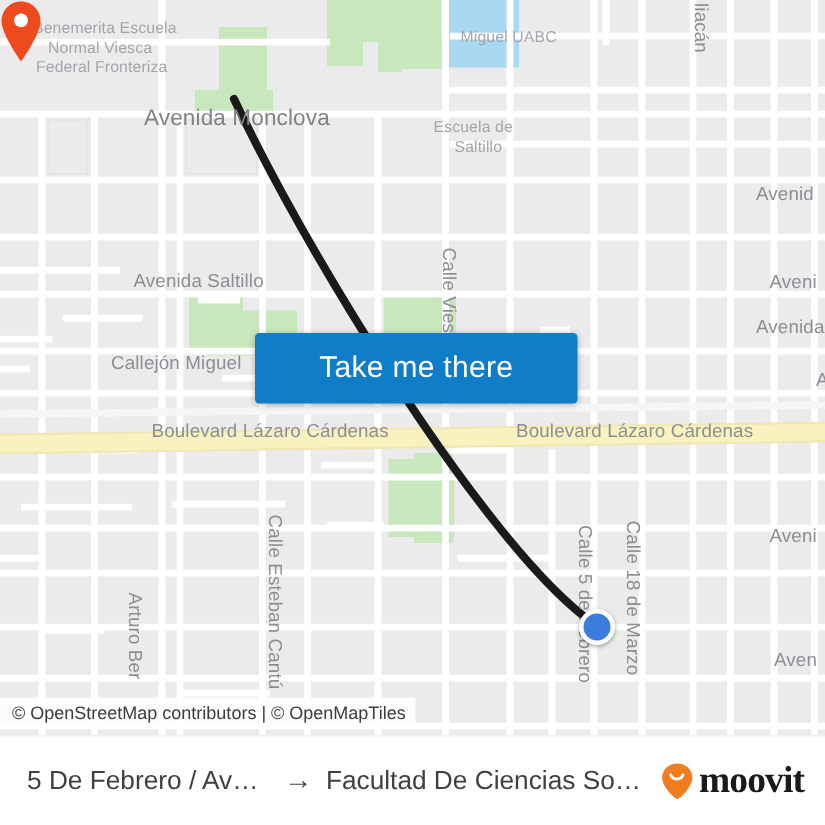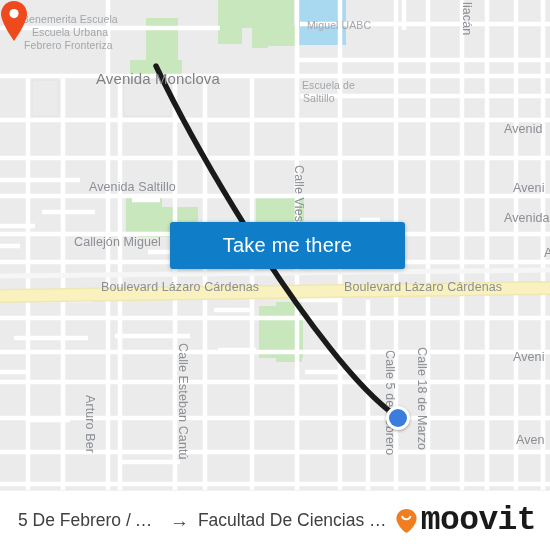--- a/index.html
+++ b/index.html
@@ -38,21 +38,21 @@
     border-radius:50%;background:#ffffff;
     box-shadow:0 1px 3px rgba(0,0,0,.35);
   }
   #bluedot i{
     display:block;position:absolute;left:3px;top:3px;width:18px;height:18px;
     border-radius:50%;background:#3b7ddd;
   }
 
   
   #cta{
-    position:absolute;left:170px;top:222px;width:235px;height:47px;
+    position:absolute;left:170px;top:222px;width:215px;height:47px;
     background:#0f7dc7;color:#fff;border:0;border-radius:3px;
     font-family:"Liberation Sans",sans-serif;
     font-size:20px;letter-spacing:.2px;
     cursor:pointer;
     box-shadow:0 1px 4px rgba(0,0,0,.28);
     display:flex;align-items:center;justify-content:center;
   }
 
   
   #attrib{
@@ -73,22 +73,22 @@
     border-top:1px solid #f2f2f2;
   }
   #route{
     display:flex;align-items:center;flex:1;min-width:0;
     font-size:17.5px;color:#3f4042;
   }
   #route .ep{white-space:nowrap;overflow:hidden;text-overflow:ellipsis;}
   #route .arrow{margin:0 9px;font-size:19px;color:#3f4042;flex:0 0 auto;}
   #brand{display:flex;align-items:center;flex:0 0 auto;margin-left:6px;}
   #brand .word{
-    font-size:33px;font-weight:bold;color:#1a1a1a;letter-spacing:-.6px;
-    font-family:Liberation Mono, monospace;line-height:1;text-align:center;
+    font-size:25px;font-weight:bold;color:#1a1a1a;letter-spacing:-.6px;
+    font-family:Liberation Serif, serif;line-height:1;text-align:center;
   }
 </style>
 </head>
 <body>
 
 <div id="app">
 
   <div id="map">
 
     <svg width="550" height="490" viewBox="0 0 550 490">
@@ -181,25 +181,25 @@
       <g>
         <path d="M0 296 L550 288" stroke="#efe7b4" stroke-width="14" fill="none"></path>
         <path d="M0 296 L550 288" stroke="#f9f2bf" stroke-width="11" fill="none"></path>
         <path d="M0 276 L550 270" stroke="#f6f6f6" stroke-width="5" fill="none"></path>
       </g>
 
       <path d="M156 66 C 196 150, 268 270, 330 348 C 360 386, 382 406, 396 416" stroke="#1a1a1a" stroke-width="5.4" fill="none" stroke-linecap="round" stroke-linejoin="round"></path>
     </svg>
 
     <div class="maplabel sm" style="left:22px;top:13px;">Benemerita Escuela</div>
-    <div class="maplabel sm" style="left:32px;top:26px;">Escuela Urbana</div>
-    <div class="maplabel sm" style="left:24px;top:39px;">Febrero Fronteriza</div>
+    <div class="maplabel sm" style="left:32px;top:26px;">Normal Viesca</div>
+    <div class="maplabel sm" style="left:24px;top:39px;">Federal Fronteriza</div>
 
     <div class="maplabel sm" style="left:307px;top:19px;">Miguel UABC</div>
-    <div class="maplabel sm" style="left:302px;top:79px;">Escuela de</div>
+    <div class="maplabel sm" style="left:289px;top:79px;">Escuela de</div>
     <div class="maplabel sm" style="left:303px;top:92px;">Saltillo</div>
 
     <div class="maplabel big" style="left:96px;top:70px;">Avenida Monclova</div>
     <div class="maplabel mid" style="left:89px;top:180px;">Avenida Saltillo</div>
     <div class="maplabel mid" style="left:74px;top:235px;">Callejón Miguel</div>
     <div class="maplabel mid" style="left:101px;top:280px;">Boulevard Lázaro Cárdenas</div>
     <div class="maplabel mid" style="left:344px;top:280px;">Boulevard Lázaro Cárdenas</div>
 
     <div class="maplabel mid" style="left:504px;top:122px;">Avenid</div>
     <div class="maplabel mid" style="left:513px;top:181px;">Aveni</div>
@@ -219,20 +219,21 @@
       <path d="M14 1 C6.8 1 1 6.8 1 14 c0 9 13 27 13 27 s13-18 13-27 C27 6.8 21.2 1 14 1 z" fill="#ef4a1e"></path>
       <circle cx="14" cy="13.6" r="4.6" fill="#ffffff"></circle>
     </svg>
 
     <div id="bluedot">
       <i></i>
     </div>
 
     <button id="cta">Take me there</button>
 
+    <div id="attrib">© OpenStreetMap contributors | © OpenMapTiles</div>
   </div>
 
   <div id="bottombar">
     <div id="route">
       <span class="ep">5 De Febrero / Aveni...</span>
       <span class="arrow">→</span>
       <span class="ep">Facultad De Ciencias Social...</span>
     </div>
 
     <div id="brand">

